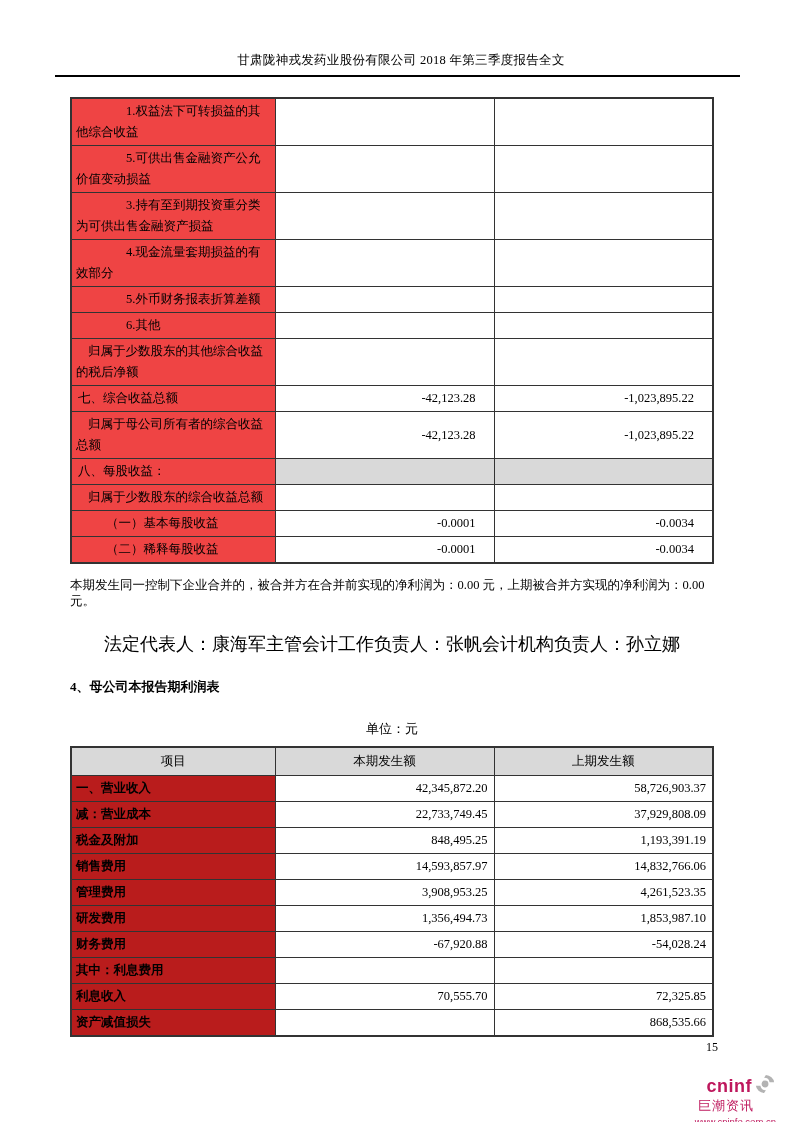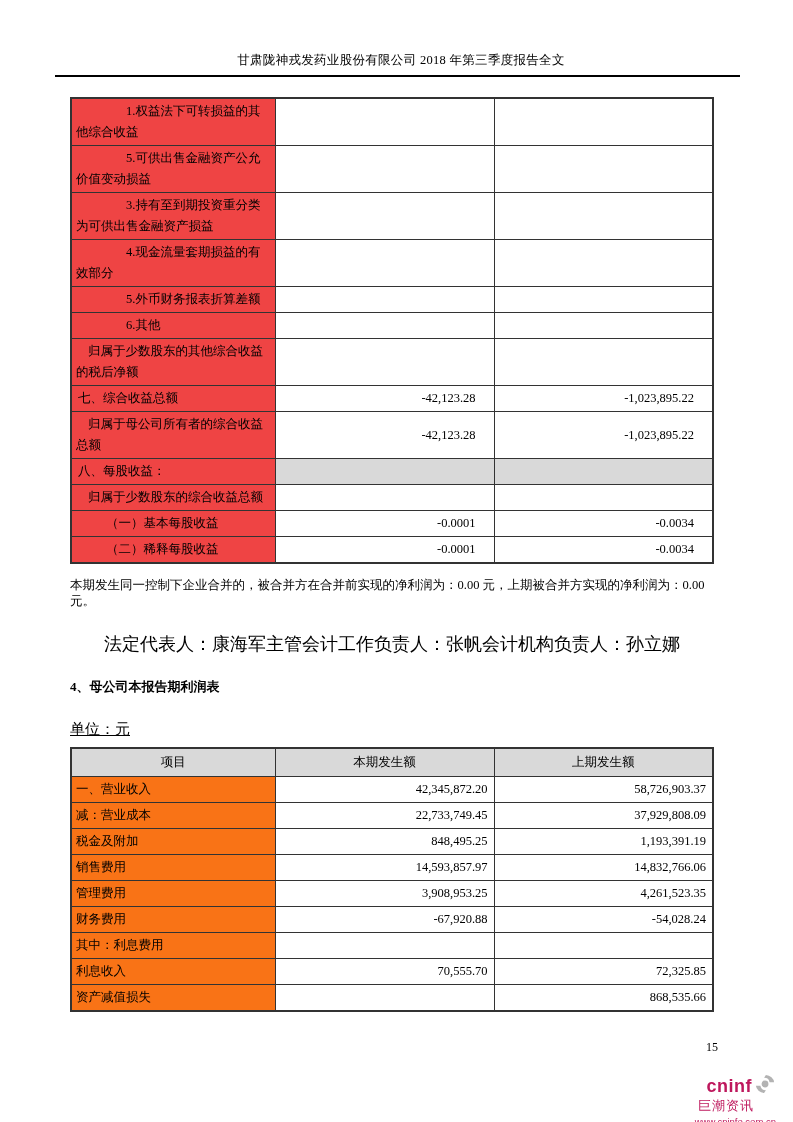--- a/index.html
+++ b/index.html
@@ -30,27 +30,27 @@
   .t1 .gray { background:#d9d9d9; }
   .ind-num { text-indent:50px; }
   .ind0 { text-indent:2px; }
   .ind1 { text-indent:12px; }
   .ind2 { text-indent:30px; }
 
   
   .note { margin-top:13px; font-size:12.5px; line-height:16px; }
   .sigs { margin-top:23px; display:flex; justify-content:center; font-size:18px; }
   .heading { margin-top:22px; font-size:13px; font-weight:bold; }
-  .unit-line { margin-top:24px; text-align:left; font-size:15px;text-decoration:underline; }
+  .unit-line { margin-top:24px; text-align:center; font-size:13px; }
 
   
   .t2 { margin-top:8px; }
   .t2 th { height:25px; background:#d9d9d9; font-weight:normal; text-align:center; padding:1px 19px; }
   .t2 td { height:23px; padding:1px 4px; }
-  .t2 .lbl { background:#f97316; }
+  .t2 .lbl { background:#b91c1c;font-weight:bold; }
   .t2 .val { text-align:right; padding-right:6px; }
   .p0 { padding-left:6px; }
   .p1 { padding-left:30px; }
   .p2 { padding-left:53px;margin-left:16px; }
   .p3 { padding-left:70px; }
   .p4 { padding-left:102px; }
 
   .page-num { position:absolute; top:1040px; right:75px; font-size:12px; }
 
   .logo { position:absolute; top:1074px; right:17px; color:#be185d; width:120px;
@@ -187,20 +187,25 @@
       </tr>
       <tr>
         <td class="lbl p2">销售费用</td>
         <td class="val">14,593,857.97</td>
         <td class="val">14,832,766.06</td>
       </tr>
       <tr>
         <td class="lbl p2">管理费用</td>
         <td class="val">3,908,953.25</td>
         <td class="val">4,261,523.35</td>
+      </tr>
+      <tr>
+        <td class="lbl p2">研发费用</td>
+        <td class="val">1,356,494.73</td>
+        <td class="val">1,853,987.10</td>
       </tr>
       <tr>
         <td class="lbl p2">财务费用</td>
         <td class="val">-67,920.88</td>
         <td class="val">-54,028.24</td>
       </tr>
       <tr>
         <td class="lbl p3">其中：利息费用</td>
         <td class="val"></td>
         <td class="val"></td>

